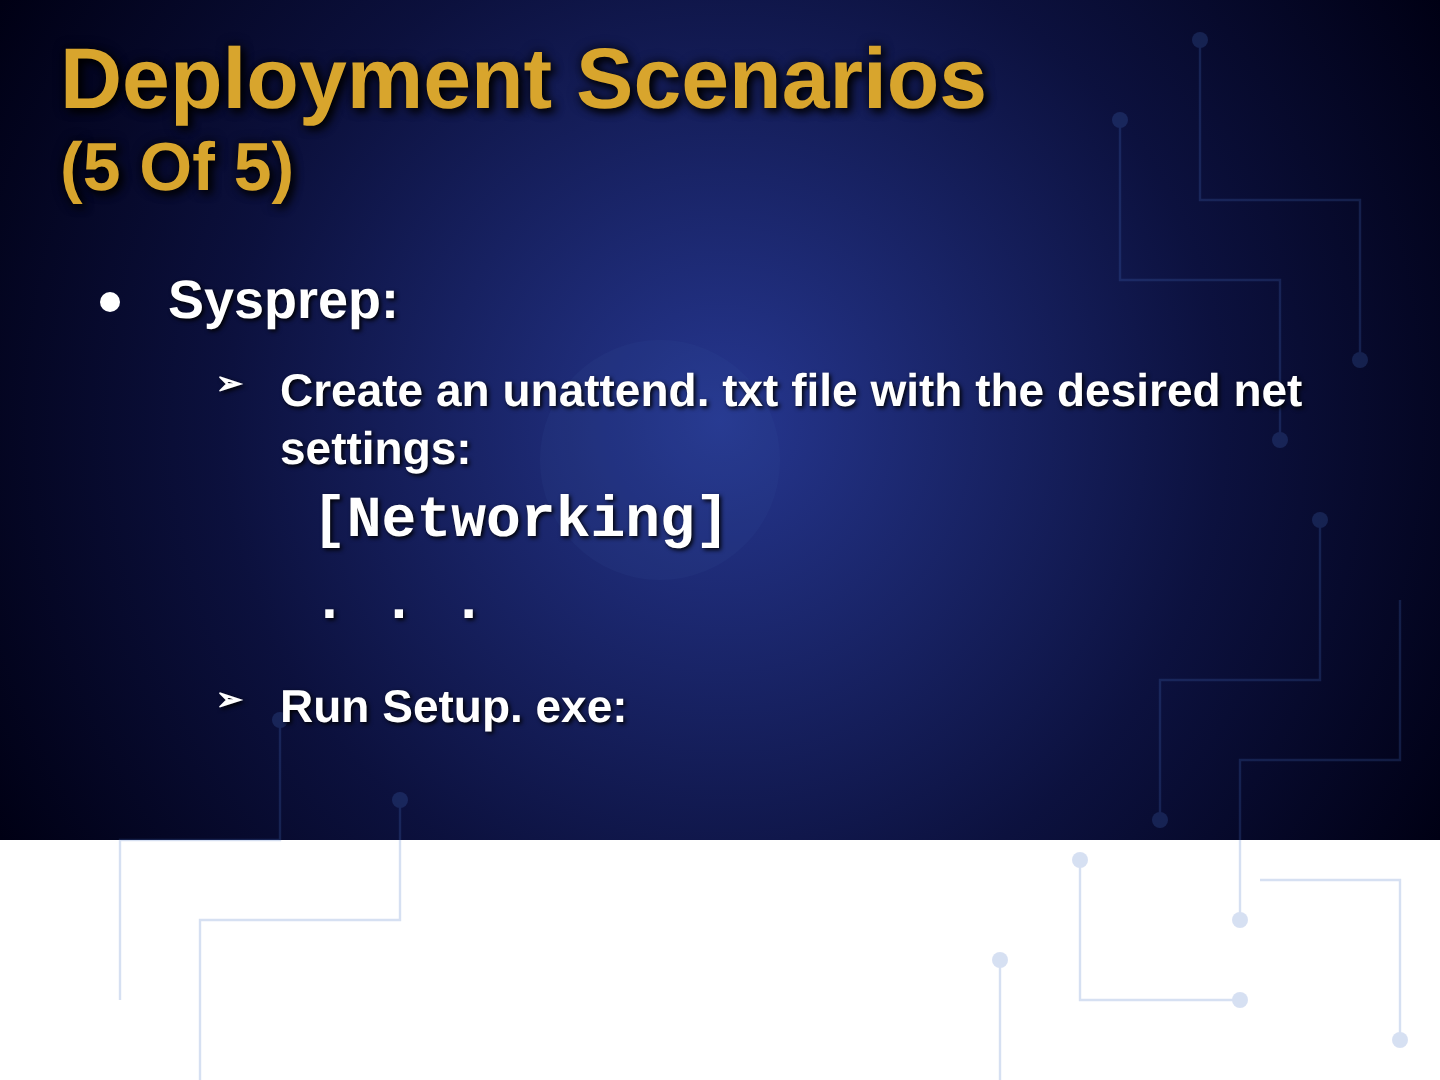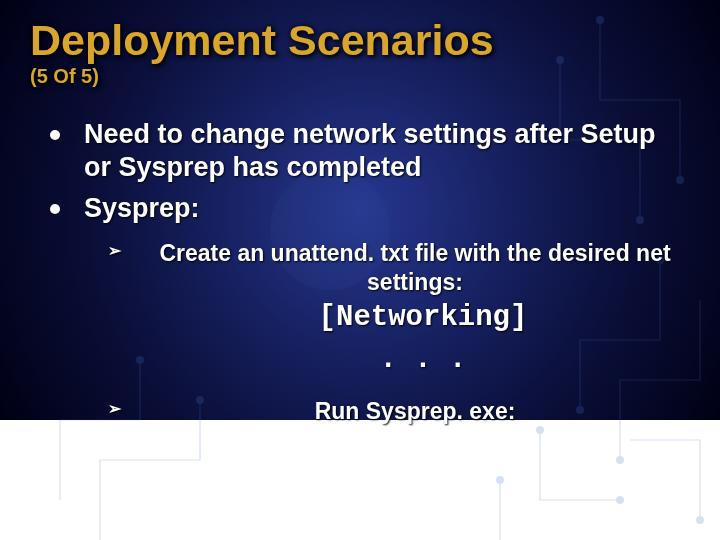--- a/index.html
+++ b/index.html
@@ -36,21 +36,21 @@
   .title {
     color: #d8a52d;
     font-size: 43px;
     font-weight: bold;
     line-height: 1.05;
     text-shadow: 2px 2px 4px rgba(0,0,0,0.95), 0 0 6px rgba(0,0,0,0.7);
     margin: 0;
   }
   .subtitle {
     color: #d8a52d;
-    font-size: 20px;
+    font-size: 34px;
     font-weight: bold;
     margin: 2px 0 0 0;
     text-shadow: 2px 2px 4px rgba(0,0,0,0.95), 0 0 6px rgba(0,0,0,0.7);
   }
   .body {
     margin-top: 30px;
   }
   ul.top {
     list-style: none;
     padding: 0;
@@ -83,21 +83,20 @@
   }
   ul.sub > li {
     position: relative;
     padding-left: 56px;
     font-size: 23px;
     font-weight: bold;
     line-height: 1.25;
     margin-bottom: 18px;
     color: #ffffff;
     text-shadow: 1px 1px 2px rgba(0,0,0,0.95);
-    text-align: center;
   }
   ul.sub > li::before {
     content: "➢";
     position: absolute;
     left: 24px;
     top: 2px;
     font-size: 16px;
     color: #ffffff;
   }
   .mono {
@@ -147,33 +146,30 @@
     </g>
   </svg>
 
   <div class="content">
     <div class="title">Deployment Scenarios</div>
     <div class="subtitle">(5 Of 5)</div>
 
     <div class="body">
       <ul class="top">
         <li>
-          <span>Need to change network settings after Setup or Sysprep has completed</span>
-        </li>
-        <li>
           <span>Sysprep:</span>
 
           <ul class="sub">
             <li>
               <span>Create an unattend. txt file with the desired net settings:</span>
               <span class="mono">[Networking]</span>
               <span class="mono">. . .</span>
             </li>
             <li>
-              <span>Run Sysprep. exe:</span><br>
+              <span>Run Setup. exe:</span><br>
             </li>
           </ul>
 
         </li>
       </ul>
     </div>
   </div>
 </div>
 
 </body></html>

